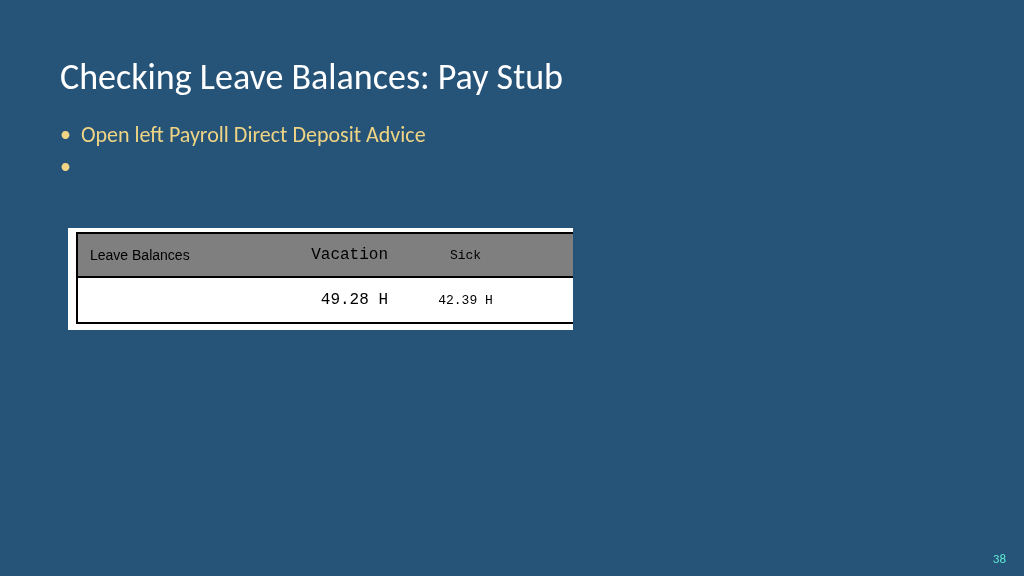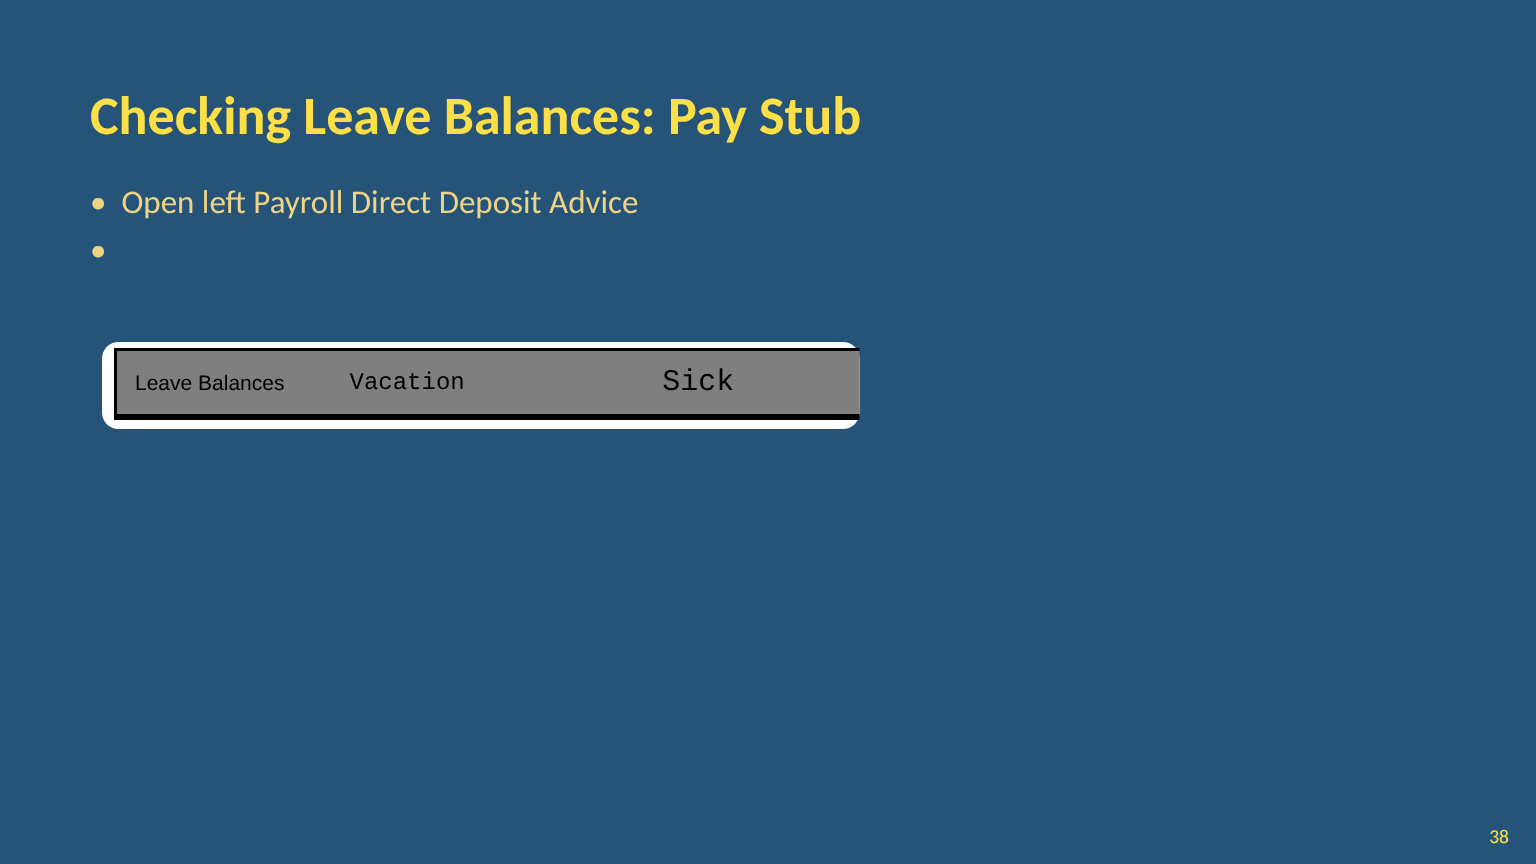--- a/index.html
+++ b/index.html
@@ -5,23 +5,23 @@
     * { margin: 0; padding: 0; box-sizing: border-box; }
     body {
       width: 1024px;
       height: 576px;
       background: #265479;
       font-family: Calibri, 'Segoe UI', Arial, sans-serif;
       position: relative;
       overflow: hidden;
     }
     .slide-title {
-      color: #fde047;
+      color: #ffffff;
       font-size: 36px;
-      font-weight: 700;
+      font-weight: 400;
       padding: 55px 60px 22px 60px;
     }
     .bullets {
       padding: 0 60px;
     }
     .bullet-item {
       display: flex;
       align-items: baseline;
       margin-bottom: 8px;
     }
@@ -34,21 +34,20 @@
     .bullet-text {
       color: #efd485;
       font-size: 22px;
       font-weight: 400;
     }
     .paystub-snippet {
       margin: 50px 0 0 68px;
       width: 505px;
       background: #ffffff;
       padding: 4px 0 6px 8px;
-      border-radius: 11px;
     }
     .paystub-inner {
       border: 2px solid #000;
       border-right: none;
     }
     .paystub-row {
       display: flex;
       align-items: center;
       height: 44px;
     }
@@ -61,37 +60,37 @@
     }
     .col-label {
       width: 155px;
       padding-left: 12px;
       font-family: Arial, sans-serif;
       font-size: 14px;
       color: #000;
     }
     .col-vac {
       width: 155px;
-      text-align: left;
+      text-align: right;
       font-family: 'Courier New', Courier, monospace;
       font-size: 16px;
       color: #000;
     }
     .col-sick {
       width: 155px;
       text-align: center;
       font-family: 'Courier New', Courier, monospace;
-      font-size: 20px;
+      font-size: 13px;
       color: #000;
     }
     .page-number {
       position: absolute;
       bottom: 10px;
       right: 18px;
-      color: #fde047;
+      color: #5eead4;
       font-size: 13px;
     }
   </style>
 </head>
 <body>
 
 <h1 class="slide-title">Checking Leave Balances:  Pay Stub</h1>
 
 <div class="bullets">
   <div class="bullet-item">
@@ -103,16 +102,21 @@
   </div>
 </div>
 
 <div class="paystub-snippet">
   <div class="paystub-inner">
     <div class="paystub-row paystub-header">
       <div class="col-label">Leave Balances</div>
       <div class="col-vac">Vacation</div>
       <div class="col-sick">Sick</div>
     </div>
+    <div class="paystub-row paystub-data">
+      <div class="col-label"></div>
+      <div class="col-vac">49.28 H</div>
+      <div class="col-sick">42.39 H</div>
+    </div>
   </div>
 </div>
 
 <div class="page-number">38</div>
 
 </body></html>

